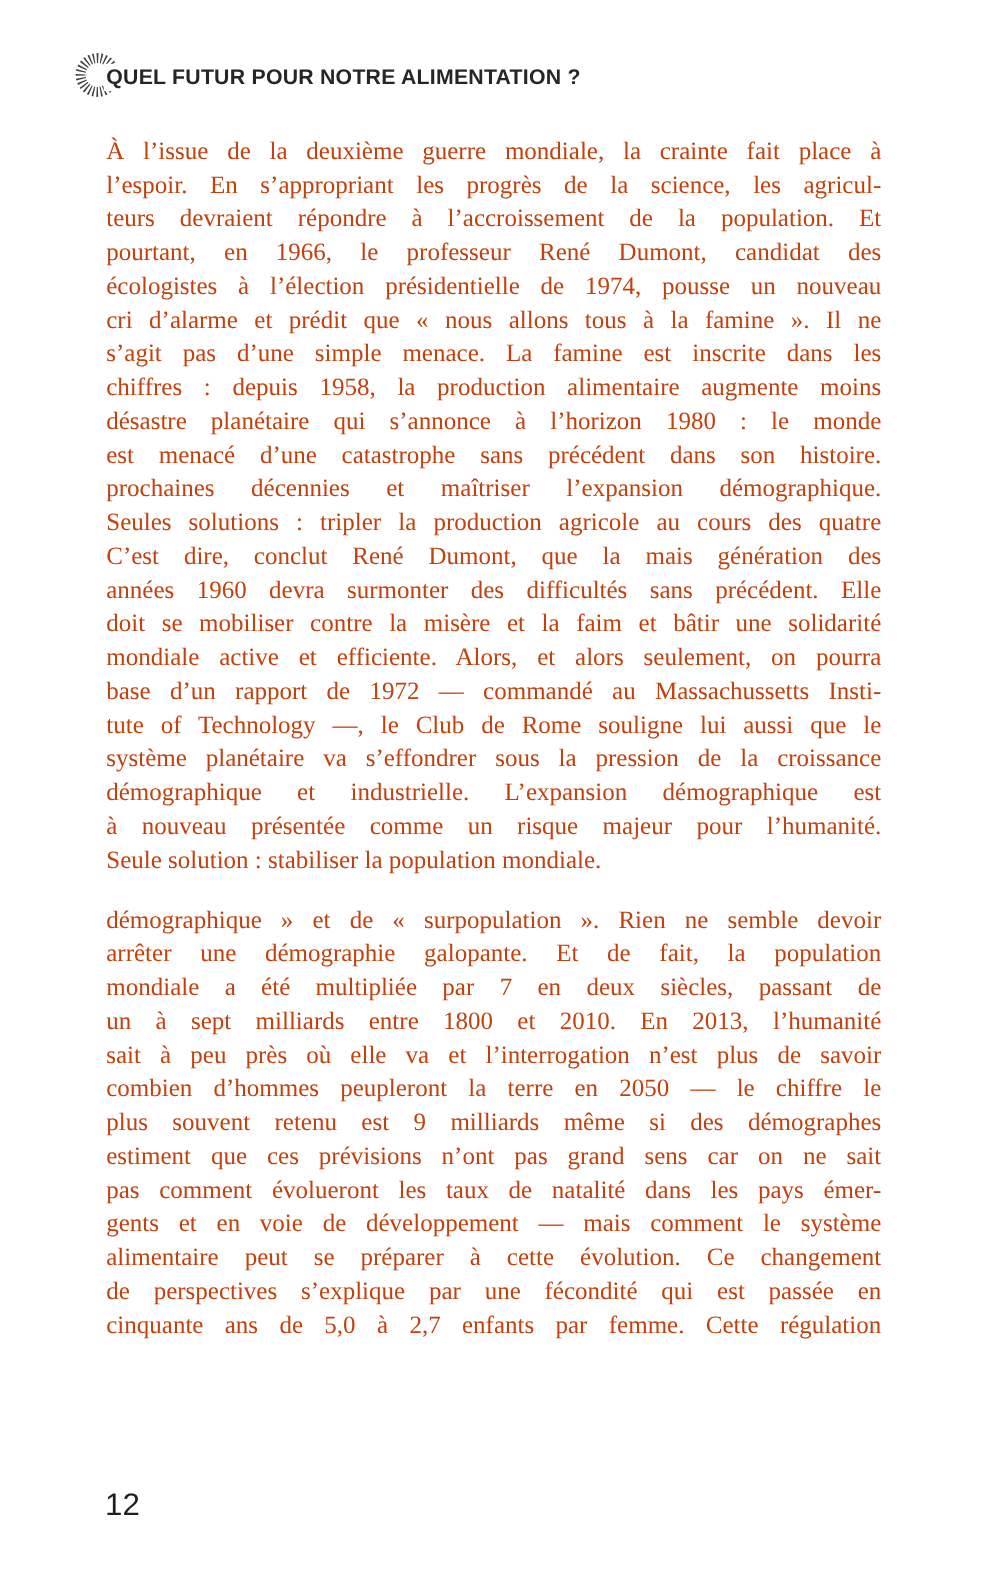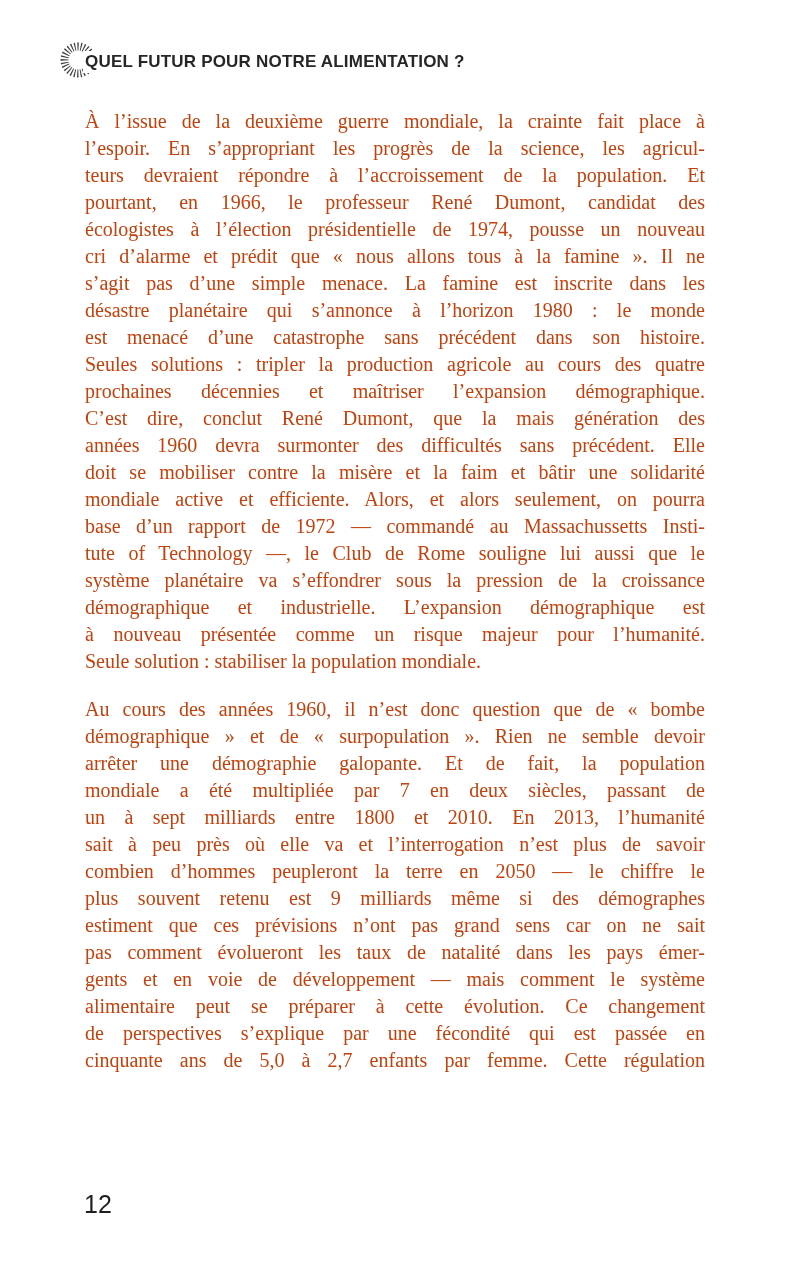--- a/index.html
+++ b/index.html
@@ -82,37 +82,37 @@
 
   <div class="body-text">
       <div class="paragraph">
         <div class="text-line">À l’issue de la deuxième guerre mondiale, la crainte fait place à</div>
         <div class="text-line">l’espoir. En s’appropriant les progrès de la science, les agricul-</div>
         <div class="text-line">teurs devraient répondre à l’accroissement de la population. Et</div>
         <div class="text-line">pourtant, en 1966, le professeur René Dumont, candidat des</div>
         <div class="text-line">écologistes à l’élection présidentielle de 1974, pousse un nouveau</div>
         <div class="text-line">cri d’alarme et prédit que « nous allons tous à la famine ». Il ne</div>
         <div class="text-line">s’agit pas d’une simple menace. La famine est inscrite dans les</div>
+        <div class="text-line">chiffres : depuis 1958, la production alimentaire augmente moins</div>
         <div class="text-line">désastre planétaire qui s’annonce à l’horizon 1980 : le monde</div>
         <div class="text-line">est menacé d’une catastrophe sans précédent dans son histoire.</div>
+        <div class="text-line">prochaines décennies et maîtriser l’expansion démographique.</div>
         <div class="text-line">Seules solutions : tripler la production agricole au cours des quatre</div>
-        <div class="text-line">prochaines décennies et maîtriser l’expansion démographique.</div>
         <div class="text-line">C’est dire, conclut René Dumont, que la mais génération des</div>
         <div class="text-line">années 1960 devra surmonter des difficultés sans précédent. Elle</div>
         <div class="text-line">doit se mobiliser contre la misère et la faim et bâtir une solidarité</div>
         <div class="text-line">mondiale active et efficiente. Alors, et alors seulement, on pourra</div>
         <div class="text-line">base d’un rapport de 1972 — commandé au Massachussetts Insti-</div>
         <div class="text-line">tute of Technology —, le Club de Rome souligne lui aussi que le</div>
         <div class="text-line">système planétaire va s’effondrer sous la pression de la croissance</div>
         <div class="text-line">démographique et industrielle. L’expansion démographique est</div>
         <div class="text-line">à nouveau présentée comme un risque majeur pour l’humanité.</div>
         <div class="text-line short-last">Seule solution : stabiliser la population mondiale.</div>
       </div>
       <div class="paragraph">
-        <div class="text-line">Au cours des années 1960, il n’est donc question que de « bombe</div>
         <div class="text-line">démographique » et de « surpopulation ». Rien ne semble devoir</div>
         <div class="text-line">arrêter une démographie galopante. Et de fait, la population</div>
         <div class="text-line">mondiale a été multipliée par 7 en deux siècles, passant de</div>
         <div class="text-line">un à sept milliards entre 1800 et 2010. En 2013, l’humanité</div>
         <div class="text-line">sait à peu près où elle va et l’interrogation n’est plus de savoir</div>
         <div class="text-line">combien d’hommes peupleront la terre en 2050 — le chiffre le</div>
         <div class="text-line">plus souvent retenu est 9 milliards même si des démographes</div>
         <div class="text-line">estiment que ces prévisions n’ont pas grand sens car on ne sait</div>
         <div class="text-line">pas comment évolueront les taux de natalité dans les pays émer-</div>
         <div class="text-line">gents et en voie de développement — mais comment le système</div>

